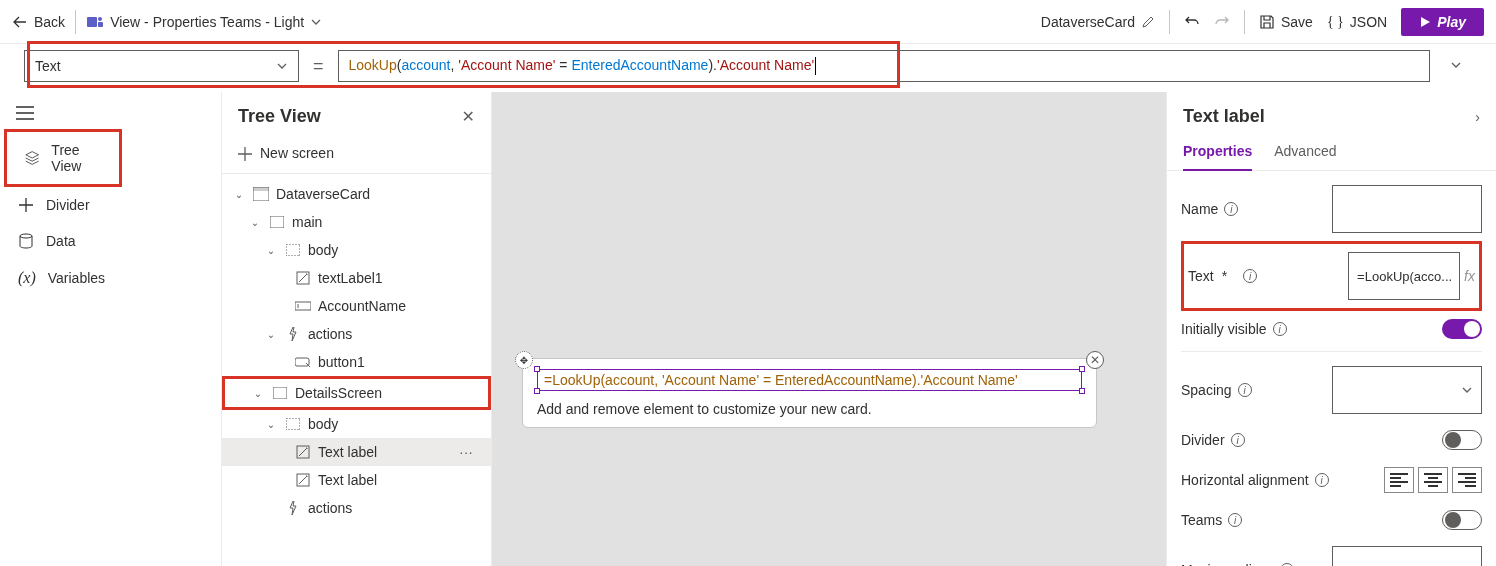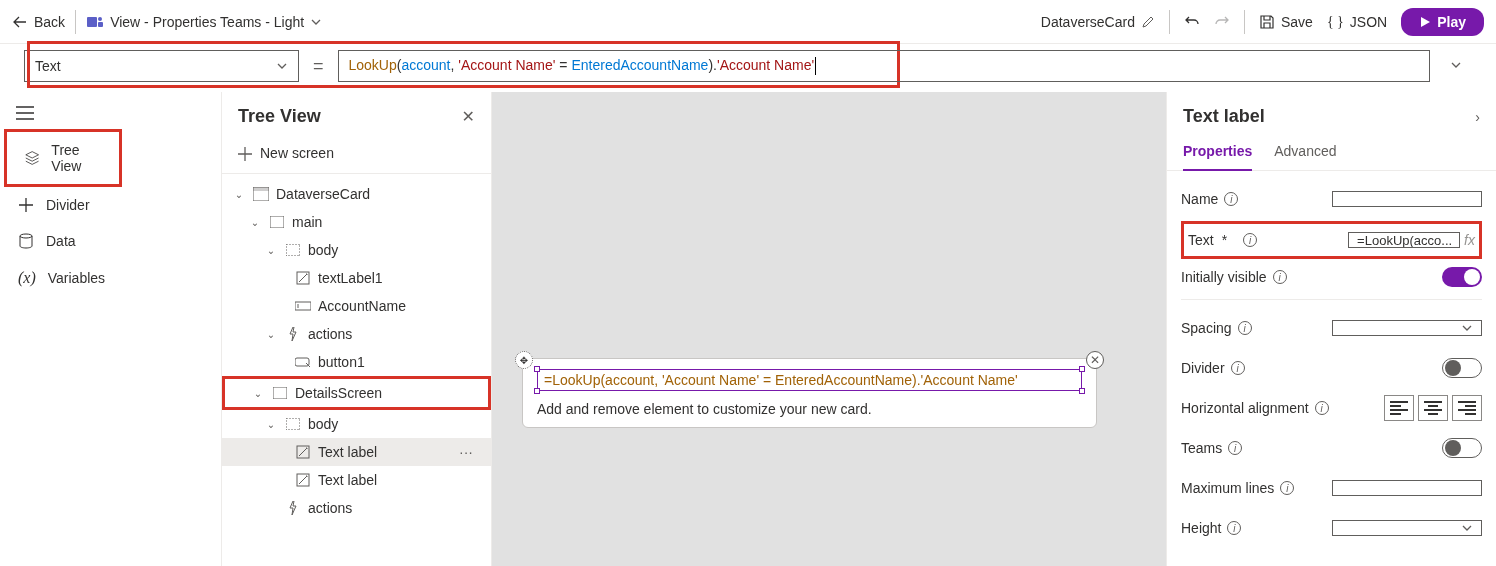--- a/index.html
+++ b/index.html
@@ -6,21 +6,21 @@
 body { width: 1496px; height: 566px; background: #fff; overflow: hidden; font-size: 14px; color: #323130; }
 
 
 .topbar { height: 44px; display: flex; align-items: center; padding: 0 12px; border-bottom: 1px solid #edebe9; gap: 10px; }
 .topbar .back { display: flex; align-items: center; gap: 6px; cursor: pointer; }
 .topbar .divider { width: 1px; height: 24px; background: #c8c6c4; }
 .topbar .view-switch { display: flex; align-items: center; gap: 6px; cursor: pointer; }
 .topbar .spacer { flex: 1; }
 .topbar .right { display: flex; align-items: center; gap: 14px; }
 .topbar .icon-btn { display: flex; align-items: center; gap: 6px; cursor: pointer; color: #323130; }
-.play-btn { background: #7719aa; color: #fff; padding: 6px 18px; border-radius: 12px; display: flex; align-items: center; gap: 6px; cursor: pointer; font-weight: 600; }
+.play-btn { background: #7719aa; color: #fff; padding: 6px 18px; border-radius: 2px; display: flex; align-items: center; gap: 6px; cursor: pointer; font-weight: 600; font-style: italic; }
 
 
 .formulabar-wrapper { padding: 6px 24px 10px 24px; display: flex; align-items: center; gap: 10px; position: relative; }
 .red-box-formula { position: absolute; left: 27px; top: -3px; width: 873px; height: 47px; border: 3px solid #d73327; pointer-events: none; }
 .prop-select { width: 275px; height: 32px; border: 1px solid #605e5c; display: flex; align-items: center; justify-content: space-between; padding: 0 10px; cursor: pointer; background: #fff; }
 .fx-eq { color: #605e5c; font-size: 18px; padding: 0 4px; }
 .formula-input { flex: 1; height: 32px; border: 1px solid #605e5c; display: flex; align-items: center; padding: 0 10px; font-family: Consolas, monospace; font-size: 14px; position: relative; }
 .formula-input .fn { color: #a16207; }
 .formula-input .ident { color: #0078d4; }
 .formula-input .str { color: #a31515; }
@@ -70,21 +70,21 @@
 .props-header h2 { font-size: 18px; font-weight: 600; }
 .tabs { display: flex; gap: 22px; padding: 0 16px; border-bottom: 1px solid #edebe9; }
 .tab { padding: 8px 0 10px 0; cursor: pointer; color: #605e5c; }
 .tab.active { color: #7719aa; font-weight: 600; border-bottom: 2px solid #7719aa; margin-bottom: -1px; }
 
 .prop-rows { padding: 10px 14px; display: flex; flex-direction: column; gap: 4px; }
 .prop-row { display: flex; align-items: center; justify-content: space-between; min-height: 36px; padding: 4px 0; }
 .prop-row.border-b { border-bottom: 1px solid #edebe9; padding-bottom: 12px; margin-bottom: 6px; }
 .prop-label { display: flex; align-items: center; gap: 6px; font-size: 14px; }
 .info { width: 14px; height: 14px; border: 1px solid #605e5c; border-radius: 50%; display: inline-flex; align-items: center; justify-content: center; font-size: 10px; color: #605e5c; font-style: italic; }
-.prop-input { width: 150px; height: 16px; border: 1px solid #605e5c; padding: 0 8px; font-size: 13px; display:flex; align-items:center; justify-content:space-between; cursor:text; white-space:nowrap; overflow:hidden; text-overflow:ellipsis; }
+.prop-input { width: 150px; height: 48px; border: 1px solid #605e5c; padding: 0 8px; font-size: 13px; display:flex; align-items:center; justify-content:space-between; cursor:text; white-space:nowrap; overflow:hidden; text-overflow:ellipsis; }
 .prop-input.select { cursor:pointer; }
 .fx-suffix { font-style: italic; color: #979593; margin-left: 4px; }
 .red-box-text-prop { border: 3px solid #d73327; padding: 4px 4px; }
 
 .toggle { width: 40px; height: 20px; background: #7719aa; border-radius: 10px; position: relative; cursor:pointer; }
 .toggle .knob { position: absolute; right: 2px; top: 2px; width: 16px; height: 16px; background: #fff; border-radius: 50%; }
 .toggle.off { background: #fff; border: 1px solid #605e5c; }
 .toggle.off .knob { left: 2px; right: auto; top: 1px; background: #605e5c; }
 
 .align-group { display:flex; gap:4px; }

